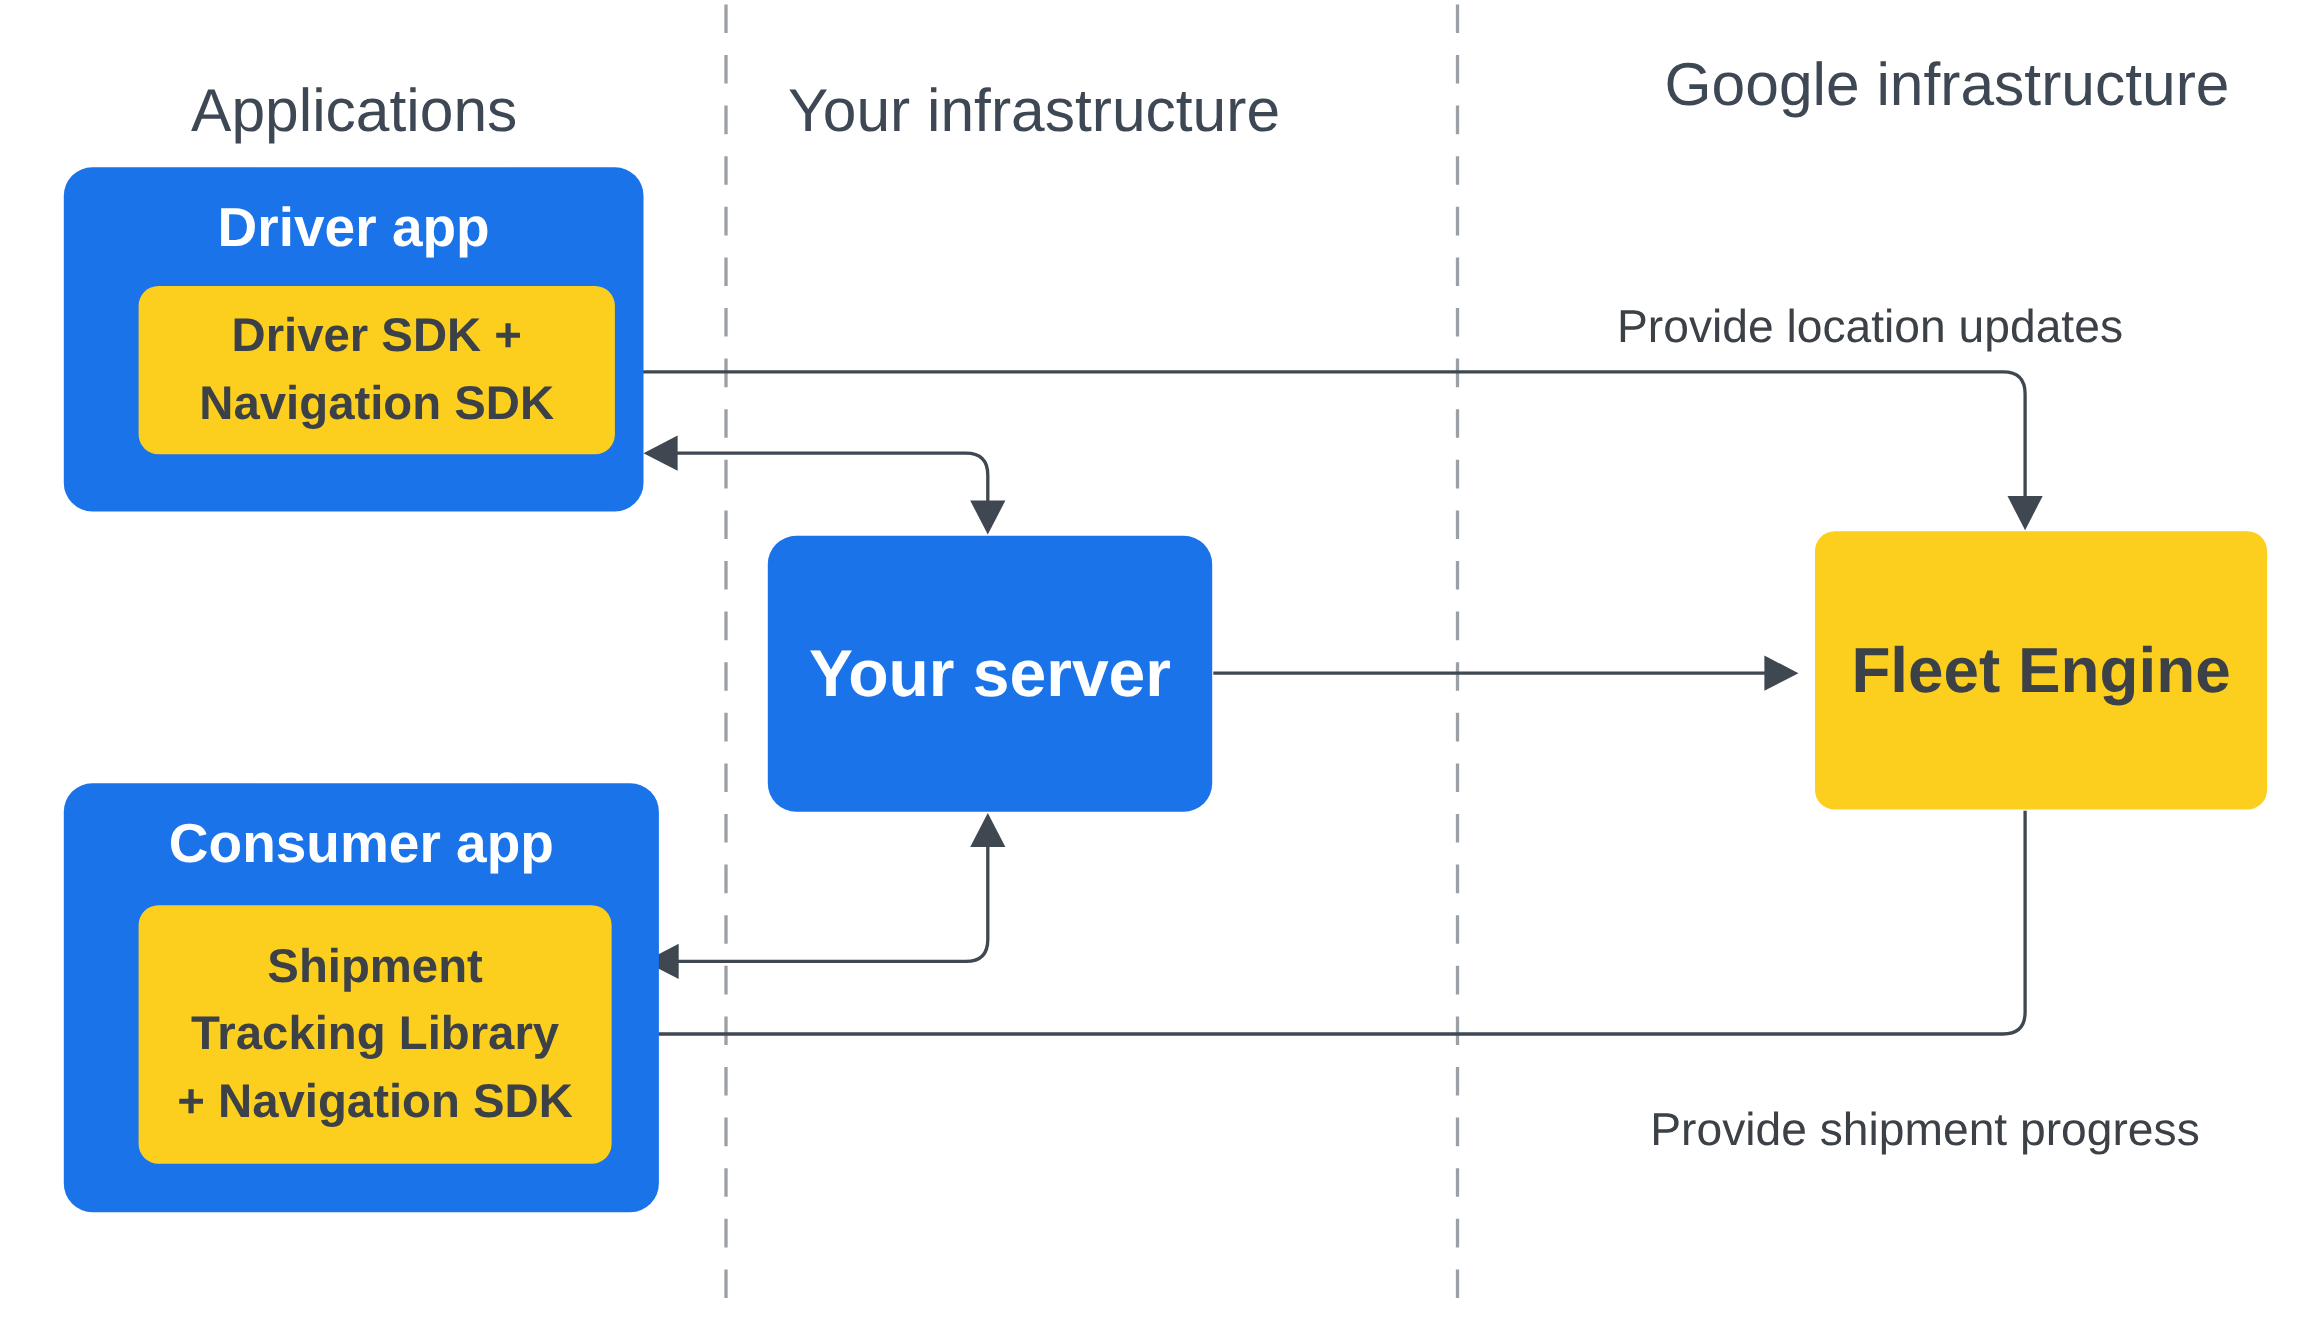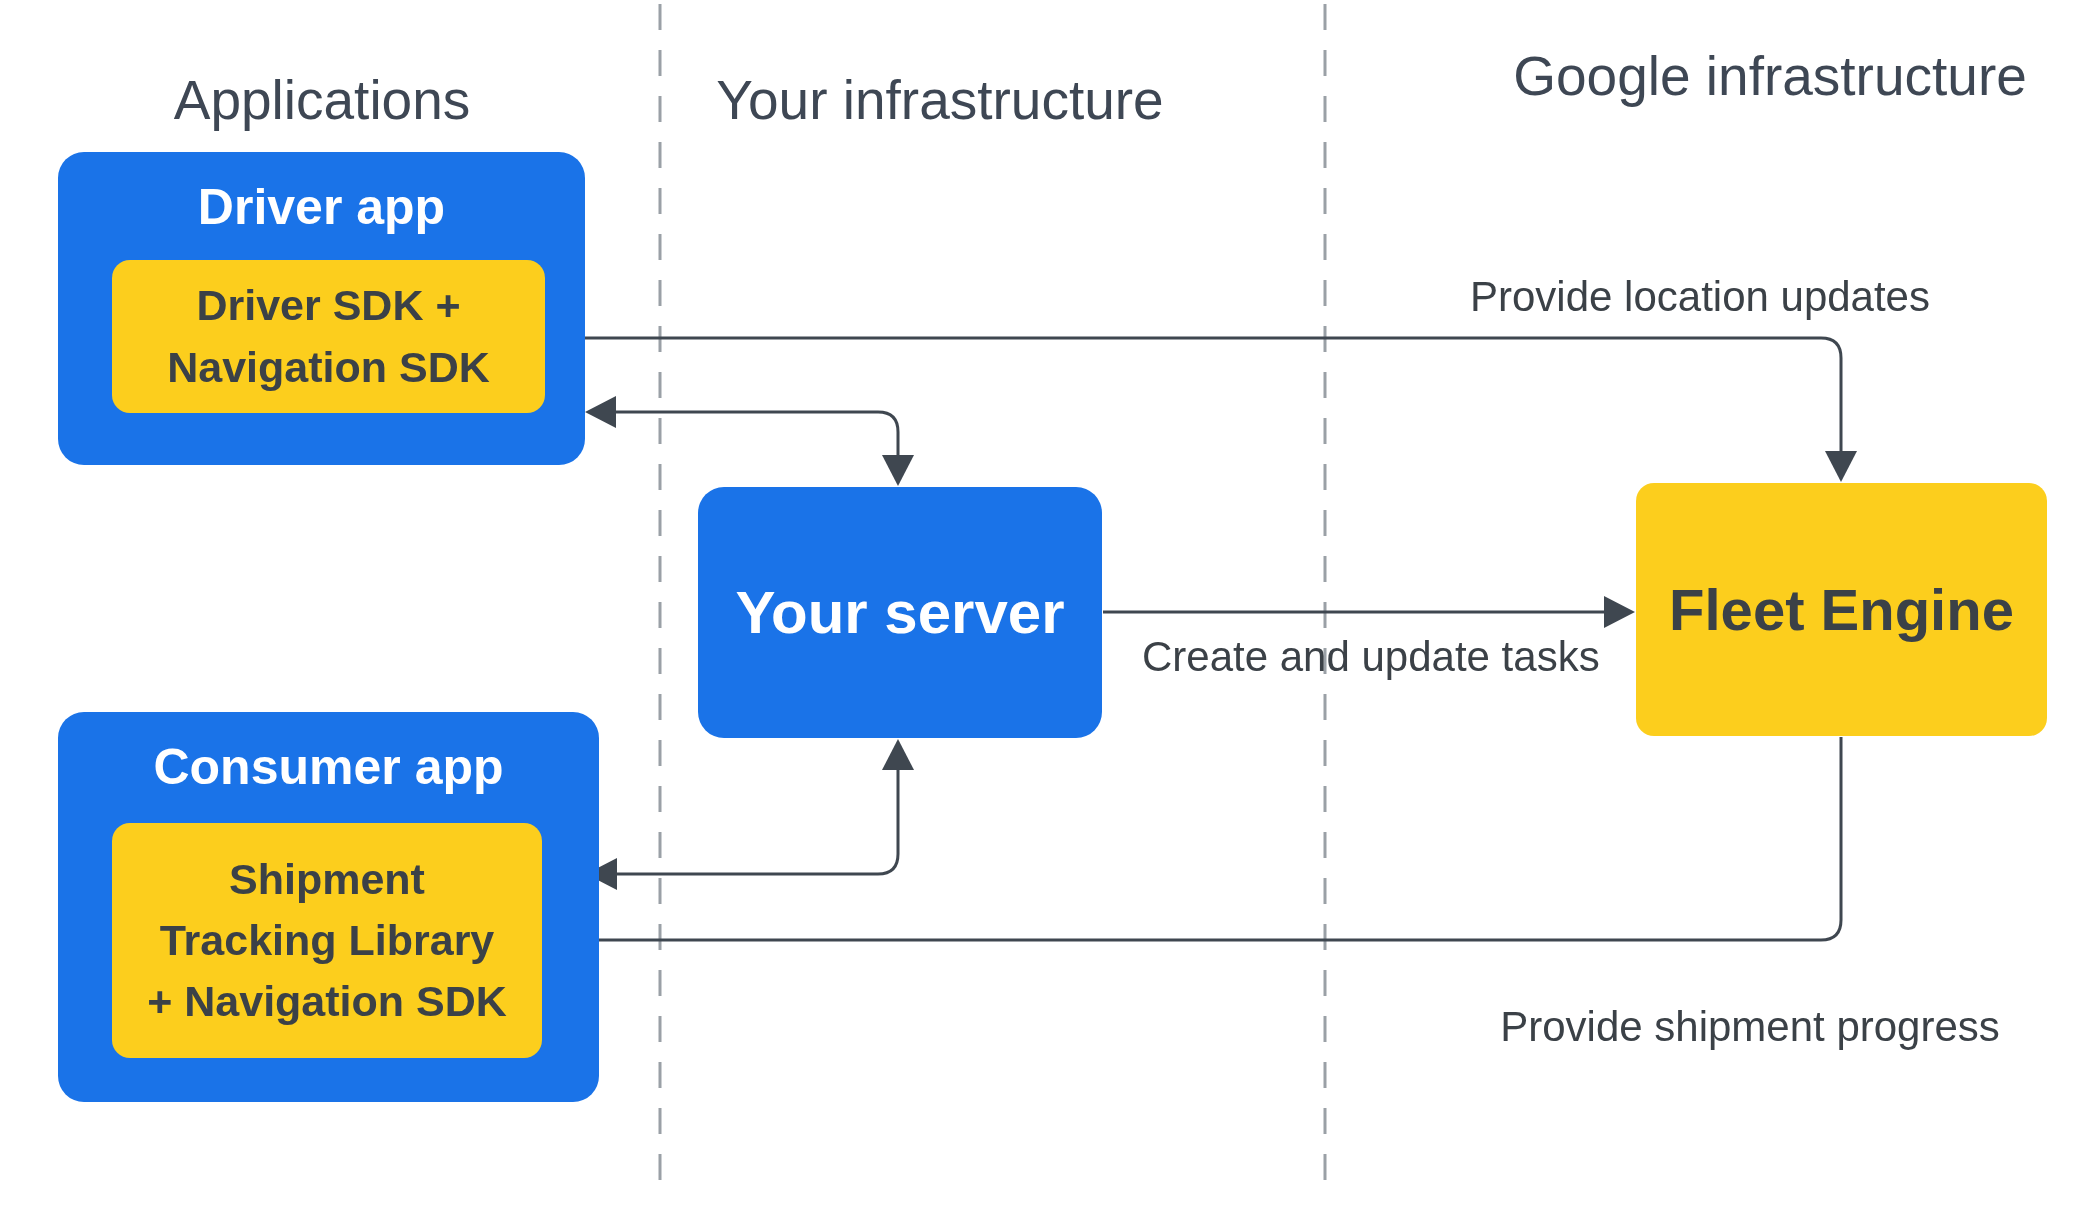--- a/index.html
+++ b/index.html
@@ -51,21 +51,21 @@
     color: var(--header-gray);
     white-space: nowrap;
     line-height: 1.05;
   }
 
   .node {
     position: absolute;
     border-radius: 26px;
   }
   .node.blue { background: var(--box-blue); }
-  .node.yellow { background: var(--box-yellow); border-radius: 18px; }
+  .node.yellow { background: var(--box-yellow); border-radius: 18px; margin-left: 14px; }
 
   .app-title {
     display: block;
     padding-top: 30px;
     text-align: center;
     font-size: 50px;
     font-weight: 700;
     color: var(--text-on-blue);
     line-height: 1.0;
   }
@@ -162,18 +162,17 @@
 + Navigation SDK</div>
   </div>
 
   <div class="node blue center-label server-label" style="left:698px; top:487px; width:404px; height:251px;">Your server</div>
 
   <div class="node yellow center-label fleet-label" style="left:1636px; top:483px; width:411px; height:253px;">Fleet Engine</div>
 
   <div class="edge-label centered" style="left:1700px; top:266px;">Provide location updates</div>
 
   <div class="edge-label" style="left:1142px; top:626px;">
-    <div>Create and update tasks</div>
   </div>
 
   <div class="edge-label centered" style="left:1750px; top:996px;">Provide shipment progress</div>
 
 </div>
 
 </body></html>

